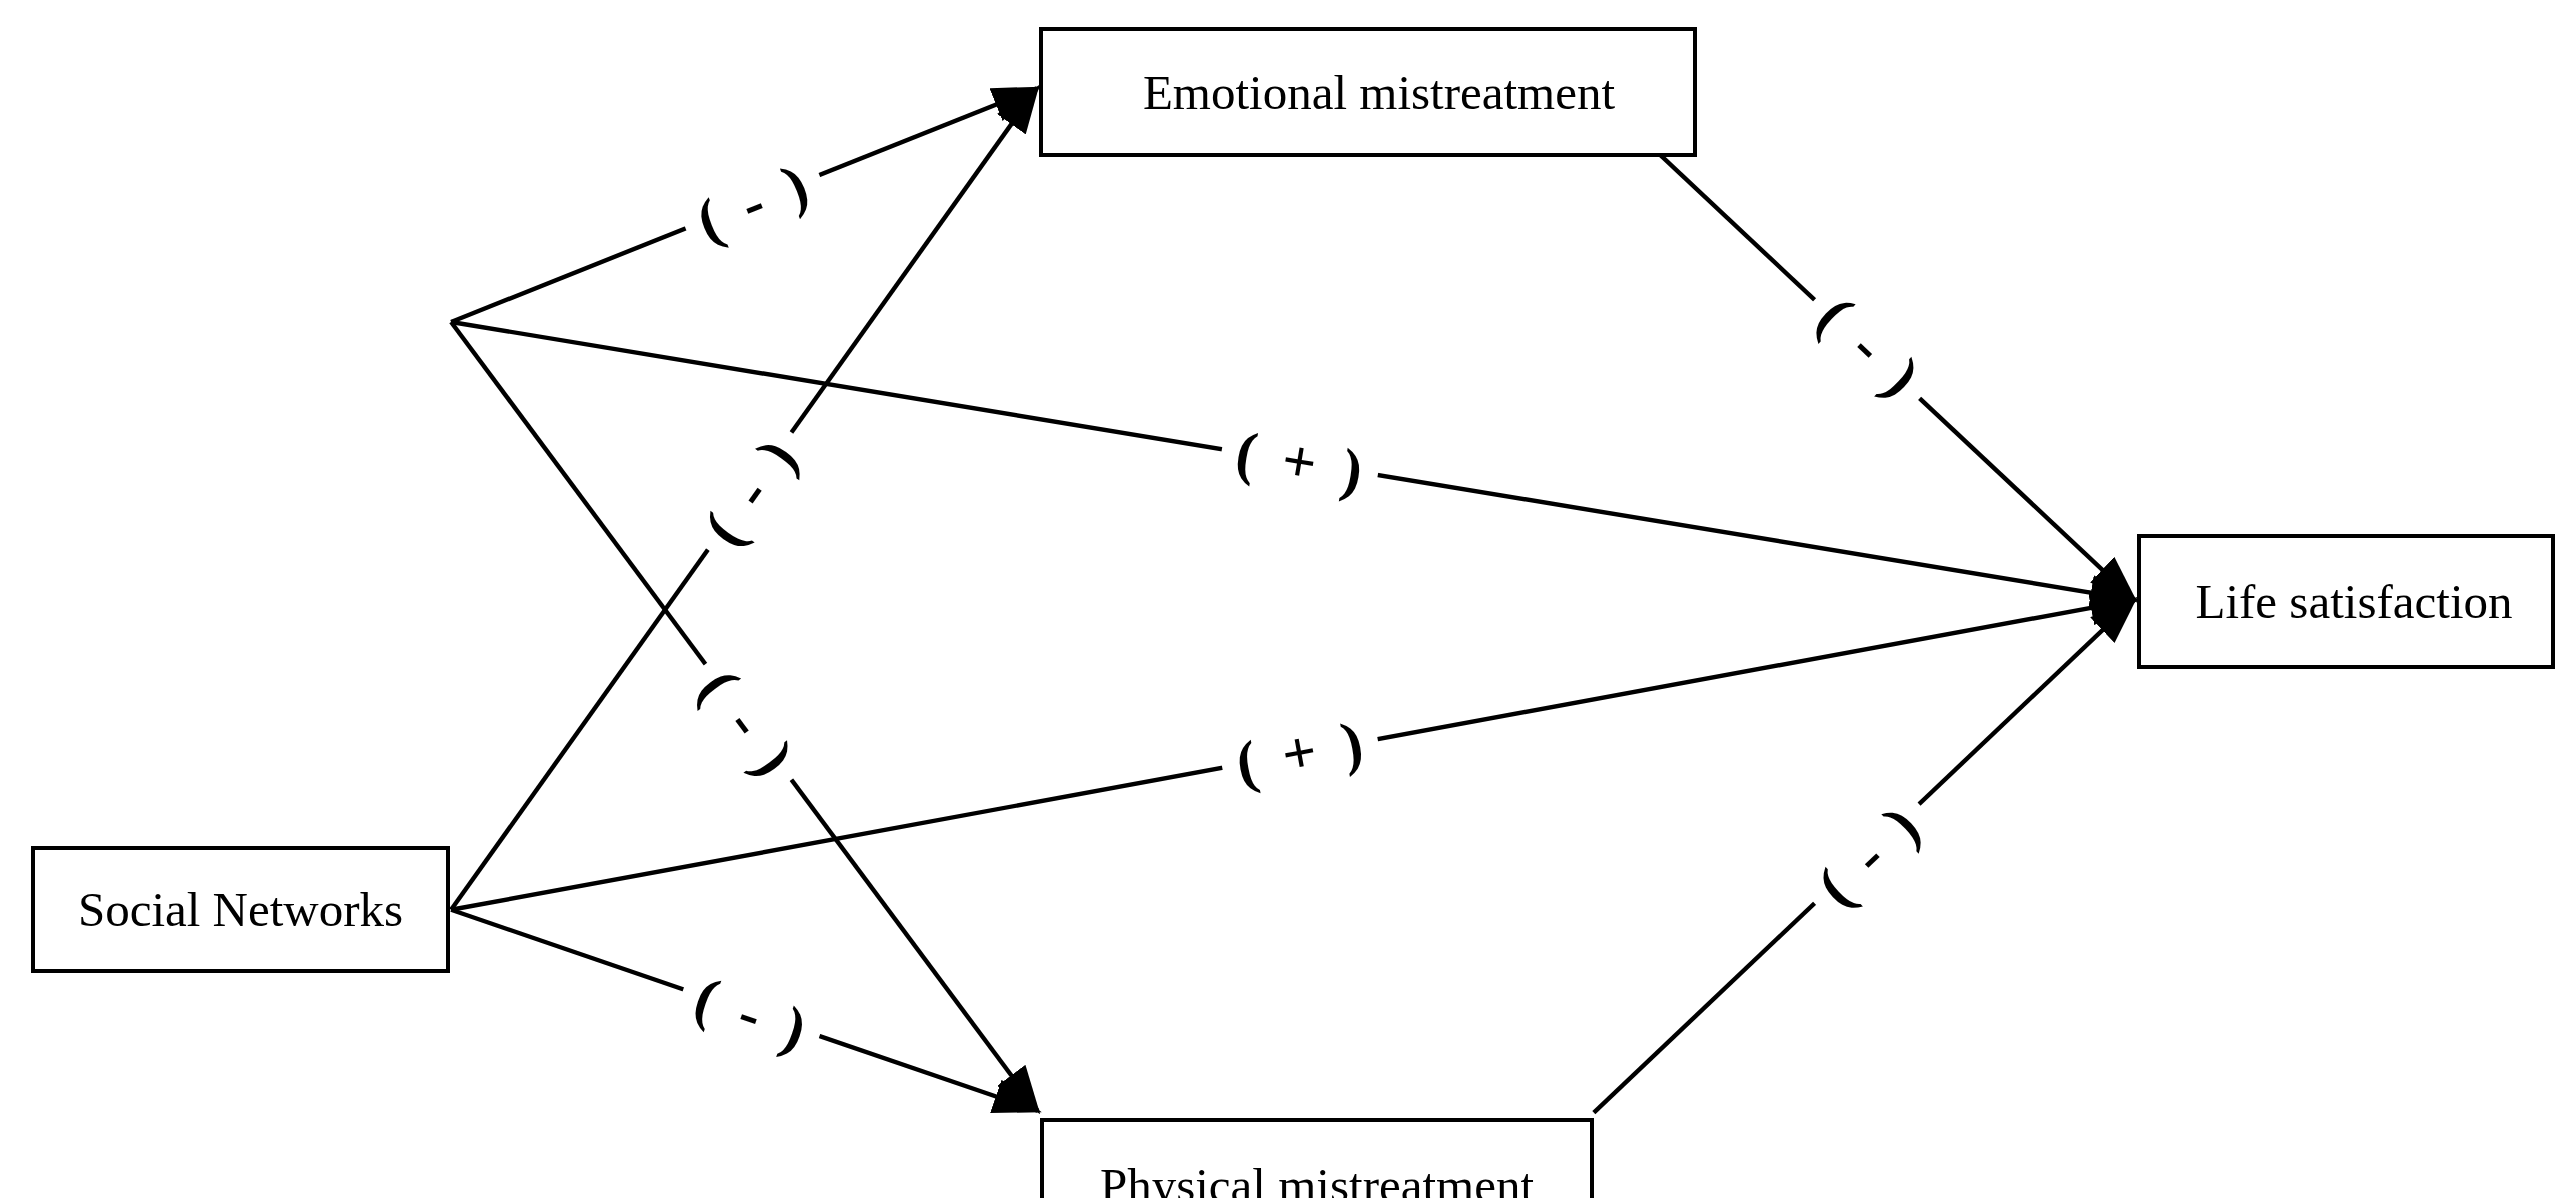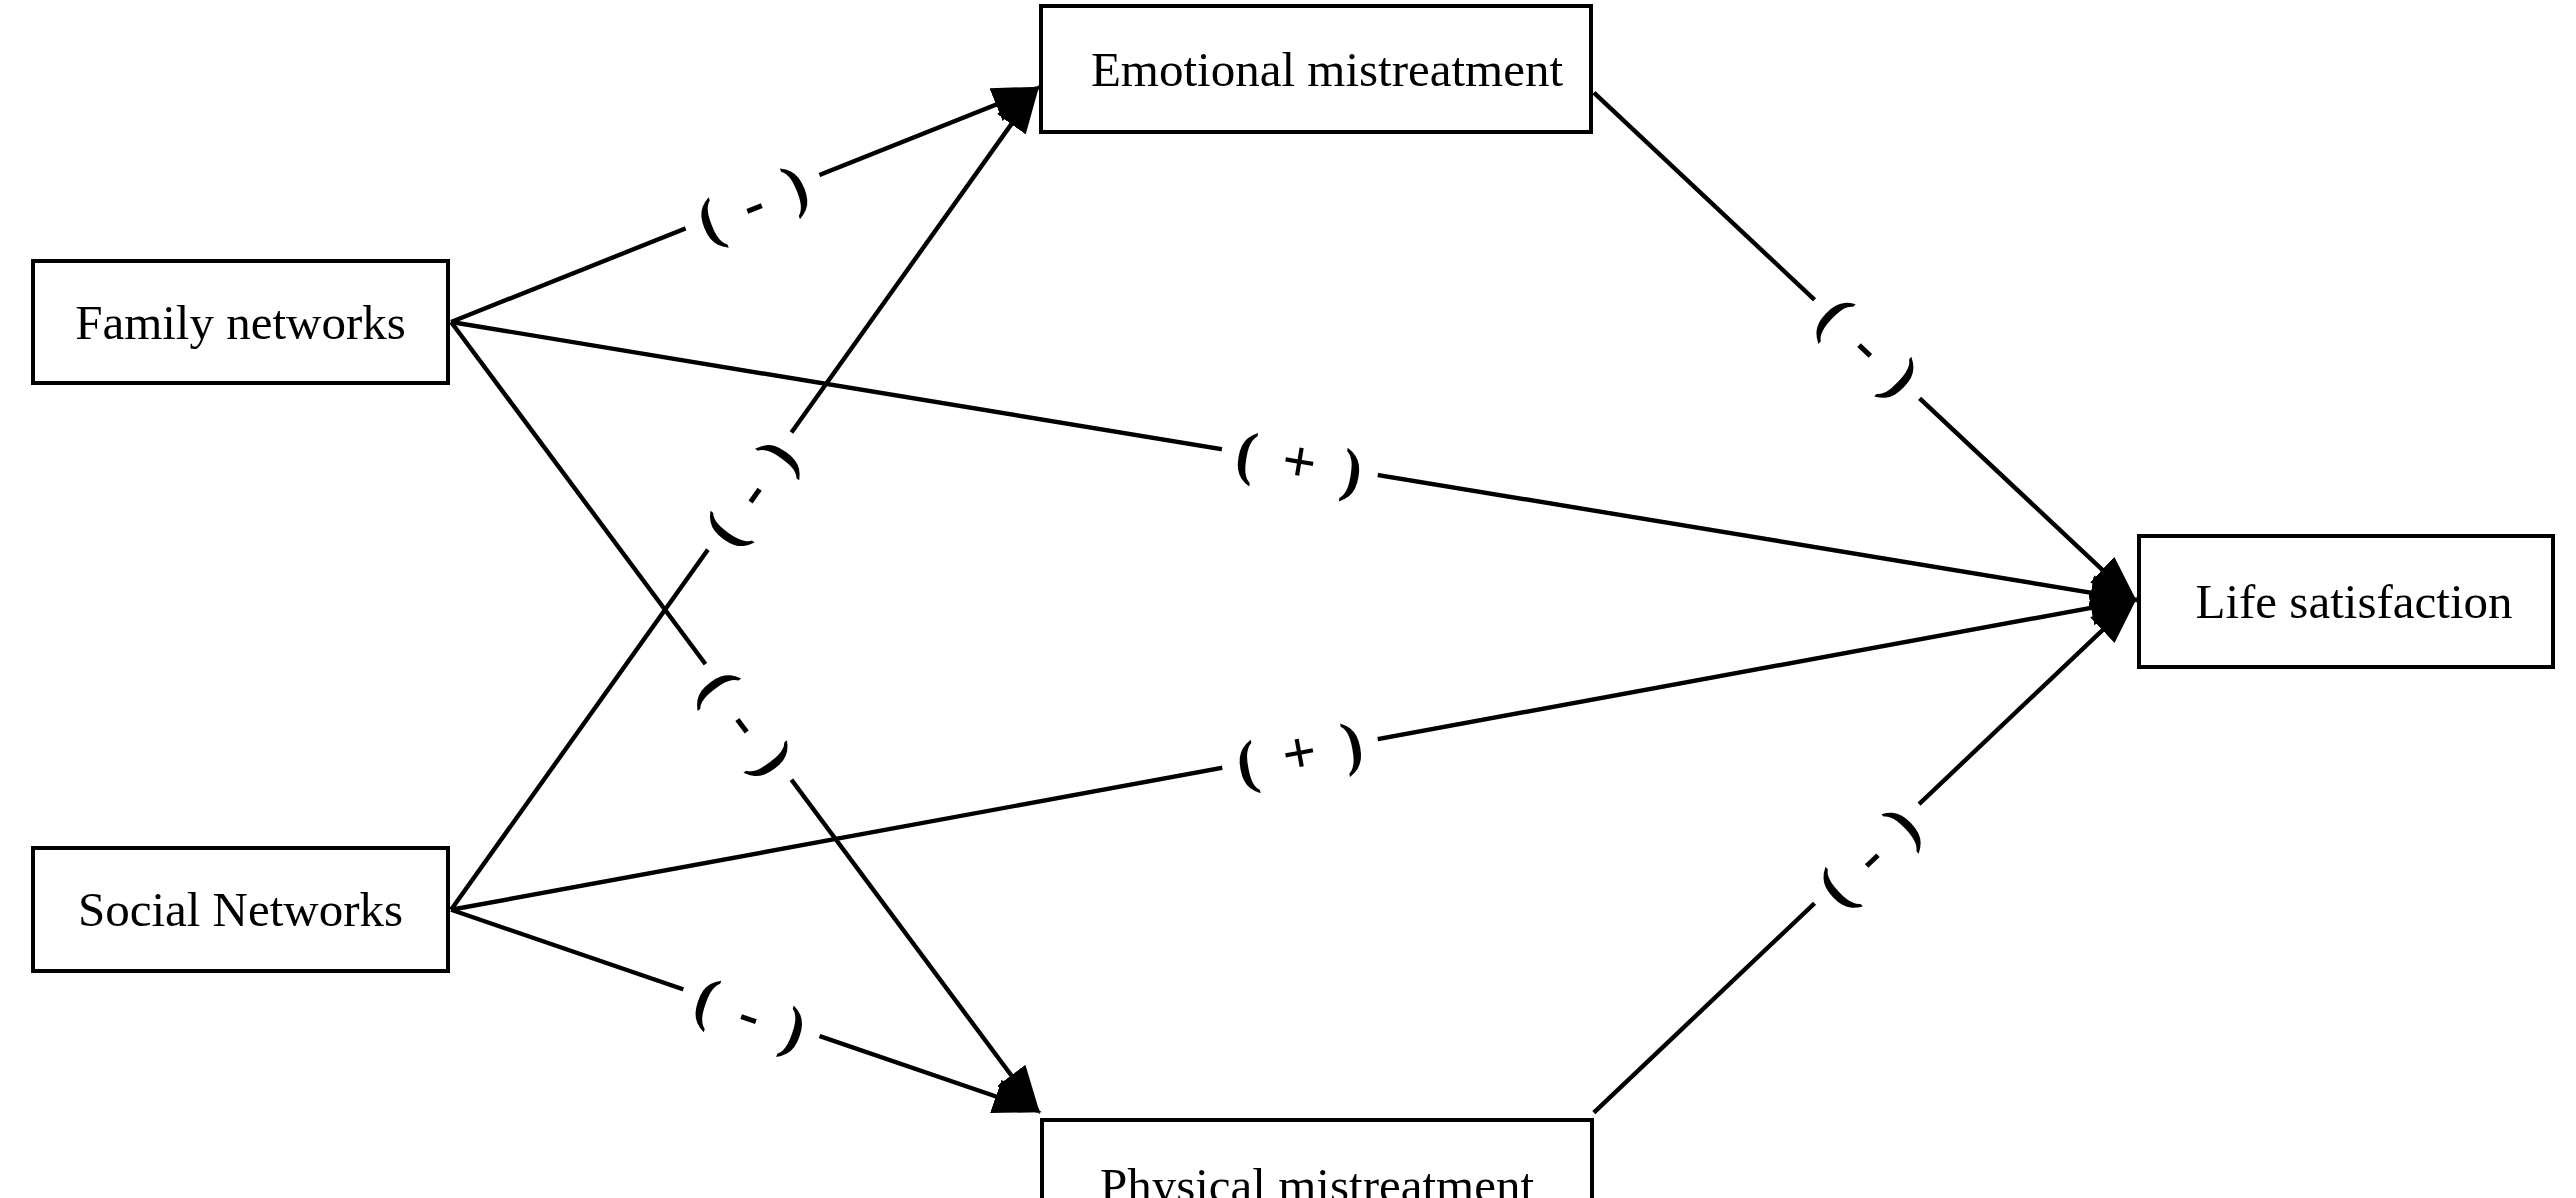--- a/index.html
+++ b/index.html
@@ -30,21 +30,21 @@
     background: #ffffff;
     display: flex;
     align-items: center;
     justify-content: center;
     font-size: 49px;
     line-height: 1;
     white-space: nowrap;
   }
   .node-family    { left: 31px;   top: 259px;  width: 419px; height: 126px; }
   .node-social    { left: 31px;   top: 846px; width: 419px; height: 127px; }
-  .node-emotional { left: 1039px; top: 4px;   width: 554px; height: 130px; padding-left: 22px; }
+  .node-emotional { left: 1039px; top: 27px;   width: 658px; height: 130px; padding-left: 22px; }
   .node-physical  { left: 1040px; top: 1118px; width: 554px; height: 134px; }
   .node-life      { left: 2137px; top: 534px;  width: 418px; height: 135px; padding-left: 16px; }
   .sign {
     position: absolute;
     transform: translate(-50%, -50%) rotate(var(--r, 0deg));
     background: #ffffff;
     padding: 1.3px 15px;
     font-size: 60px;
     font-weight: 700;
     line-height: 1;
@@ -77,23 +77,20 @@
       <line x1="716" y1="511" x2="3388" y2="952" marker-end="url(#arrowhead)"></line>
       <line x1="716" y1="511" x2="1647" y2="1763" marker-end="url(#arrowhead)"></line>
       <line x1="716" y1="1444" x2="1646" y2="140" marker-end="url(#arrowhead)"></line>
       <line x1="716" y1="1444" x2="3388" y2="952" marker-end="url(#arrowhead)"></line>
       <line x1="716" y1="1444" x2="1647" y2="1763" marker-end="url(#arrowhead)"></line>
       <line x1="2530" y1="147" x2="3388" y2="952" marker-end="url(#arrowhead)"></line>
       <line x1="2530" y1="1766" x2="3388" y2="952" marker-end="url(#arrowhead)"></line>
     </g>
   </svg>
 
-  <div class="node node-family">
-    <span>Family networks</span>
-  </div>
 
   <div class="node node-social">
     <span>Social Networks</span>
   </div>
 
   <div class="node node-emotional">
     <span>Emotional mistreatment</span>
   </div>
 
   <div class="node node-physical">

